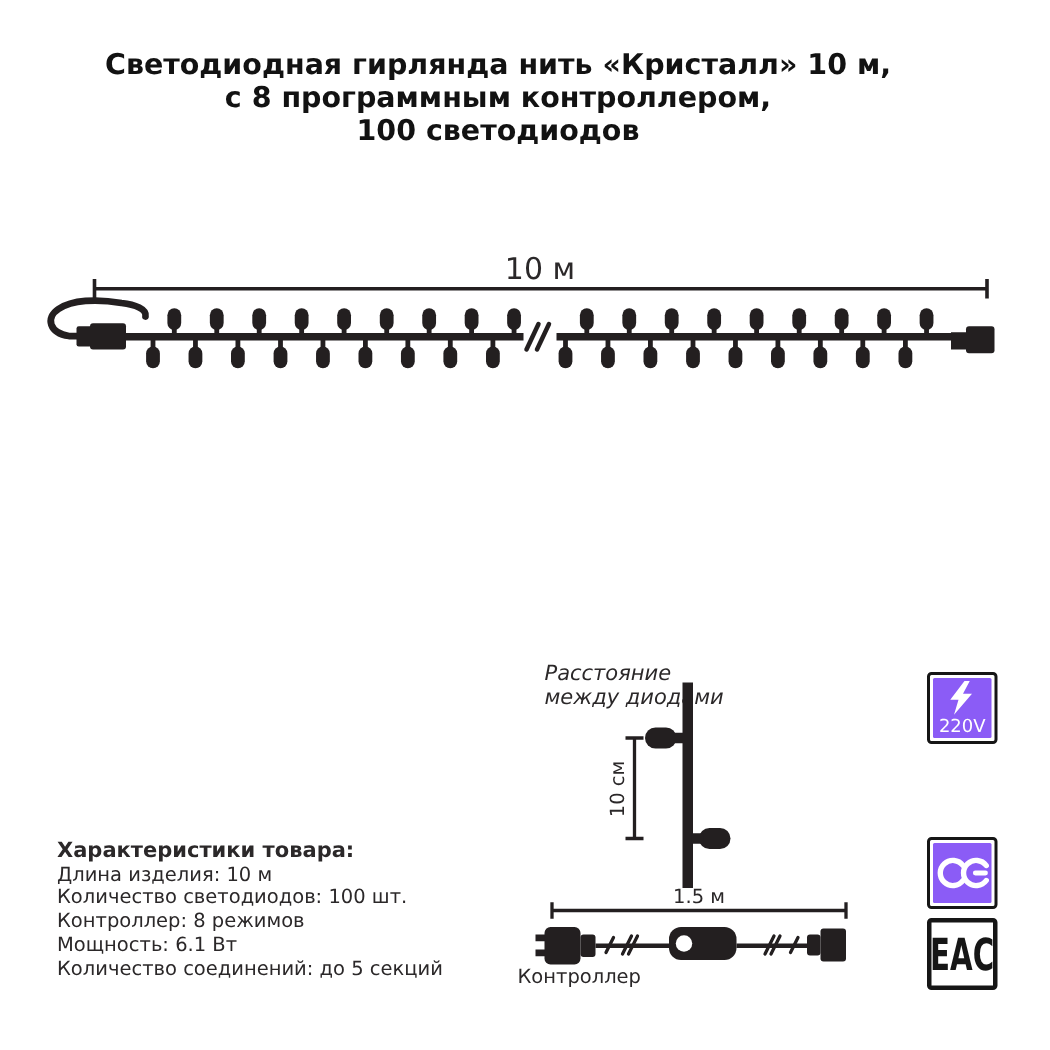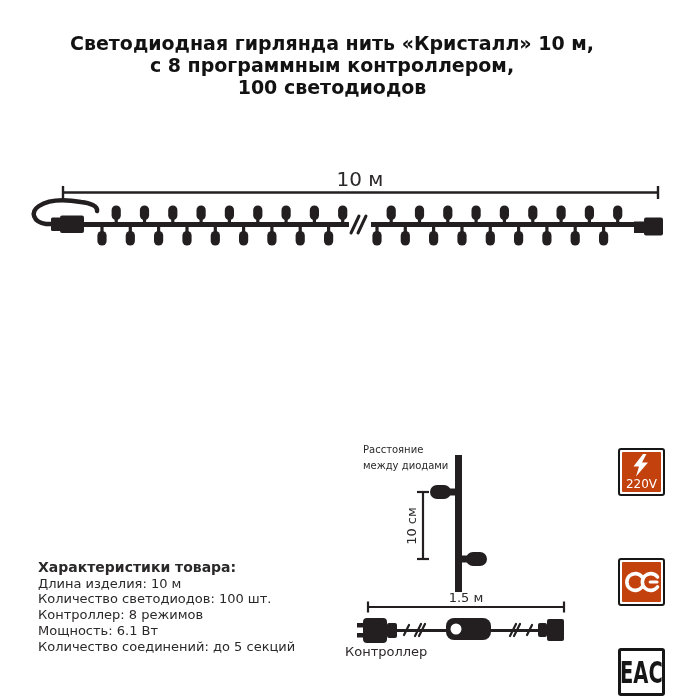--- a/index.html
+++ b/index.html
@@ -11,43 +11,43 @@
   .page{position:relative;width:700px;height:700px;overflow:hidden;background:#fff;}
 
   .title{
     position:absolute;top:32px;left:0;width:664px;
     text-align:center;font-weight:bold;font-size:19px;line-height:22px;color:#121212;
   }
 
   .abs{position:absolute;}
 
   .caption{
-    position:absolute;font-size:10px;line-height:15.5px;color:#2b2829;
+    position:absolute;font-size:14px;line-height:15.5px;color:#2b2829;font-style:italic;
   }
 
   .specs{
     position:absolute;left:38px;top:560px;font-size:13px;line-height:15.7px;color:#2b2829;
   }
   .specs .specs-header{font-weight:bold;font-size:14px;}
 
   .badge{
     position:absolute;left:618px;width:47px;height:48px;box-sizing:border-box;
     border:2px solid #161616;border-radius:3px;background:#fff;padding:2px;
   }
   .badge-inner{
-    width:100%;height:100%;background:#c2410c;border-radius:1px;
+    width:100%;height:100%;background:#8b5cf6;border-radius:1px;
     display:flex;flex-direction:column;align-items:center;justify-content:flex-end;
     overflow:hidden;
   }
   .badge-text{
     color:#ffffff;font-size:12px;line-height:14px;letter-spacing:0px;
     padding-bottom:1px;white-space:nowrap;
   }
   .badge.eac{
-    border-width:3px;padding:0;display:flex;align-items:center;justify-content:center;margin-top:36px;
+    border-width:3px;padding:0;display:flex;align-items:center;justify-content:center;
   }
   .eac-letters{
     font-weight:bold;font-size:25px;color:#161616;line-height:25px;
     transform:scale(0.78,1.18);white-space:nowrap;
   }
 
   .controller-caption{
     position:absolute;left:345px;top:644px;width:230px;
     font-size:13px;color:#2b2829;
   }

